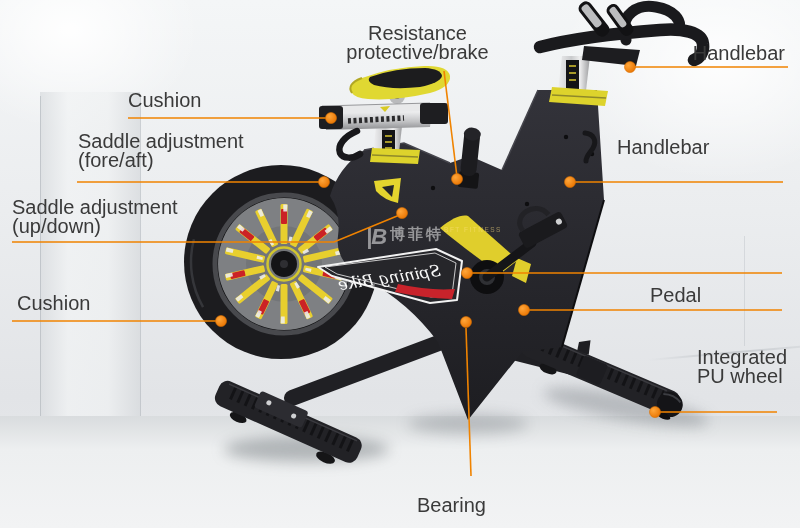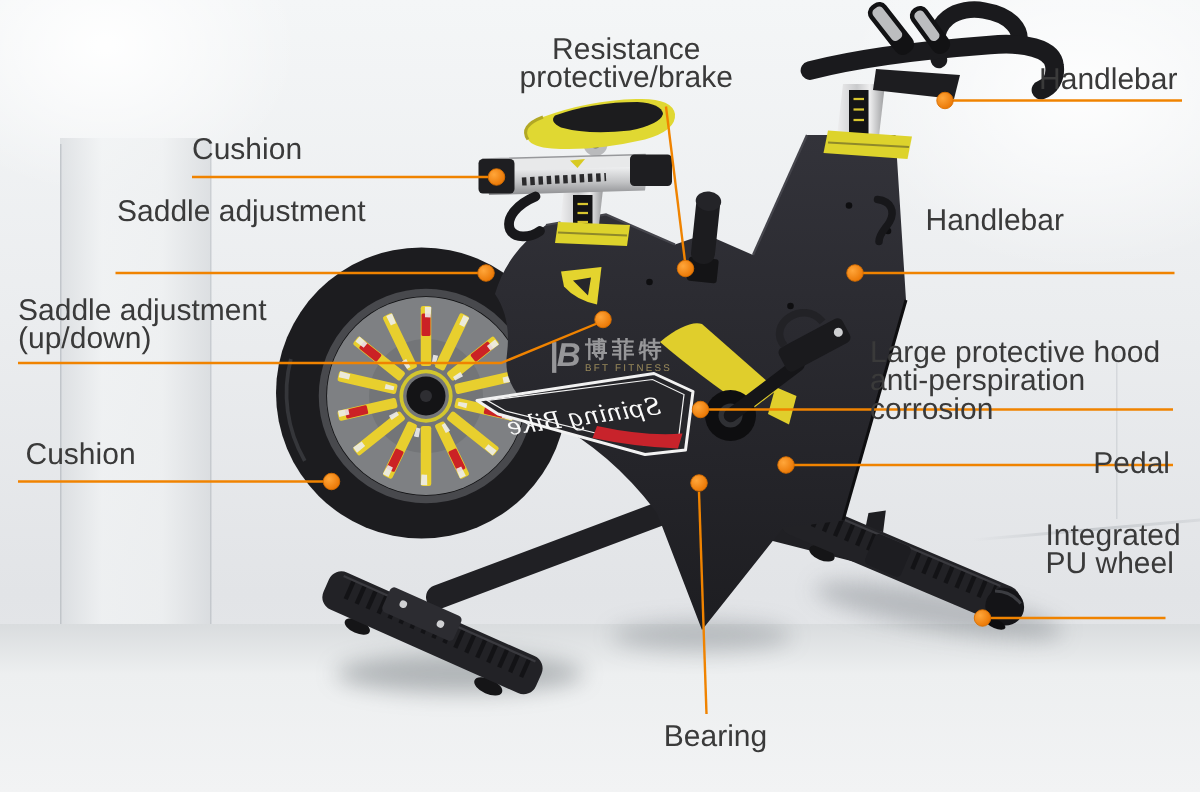--- a/index.html
+++ b/index.html
@@ -24,37 +24,37 @@
   .shadow-front{left:542px;top:394px;width:168px;height:26px;background:rgba(80,86,92,.30);transform:rotate(10deg);}
   .shadow-mid{left:408px;top:414px;width:120px;height:20px;background:rgba(80,86,92,.28);}
   
   .bike-svg{position:absolute;left:0;top:0;z-index:2;}
   .callout-svg{position:absolute;left:0;top:0;z-index:4;pointer-events:none;}
   
   .watermark{position:absolute;left:366px;top:226px;z-index:3;display:flex;align-items:flex-start;gap:4px;
       opacity:.6;pointer-events:none;}
   .wm-logo{font-size:22px;line-height:22px;font-weight:bold;font-style:italic;color:rgba(255,255,255,.85);
       letter-spacing:-1px;}
-  .wm-col{display:flex;flex-direction:column;}
+  .wm-col{display:flex;flex-direction:row;}
   .wm-cn{font-size:15px;line-height:16px;font-weight:bold;letter-spacing:3px;color:rgba(255,255,255,.85);}
   .wm-en{font-size:6.5px;line-height:8px;letter-spacing:1.5px;color:rgba(255,225,130,.85);}
   
   .label{position:absolute;z-index:5;color:#3a3a3a;font-size:20px;line-height:19px;}
   .label span{display:block;}
   .lb-resistance{left:330px;top:24px;width:175px;text-align:center;}
   .lb-handlebar{left:640px;top:44px;width:145px;text-align:right;}
   .lb-cushion{left:128px;top:91px;}
   .lb-foreaft{left:78px;top:132px;}
   .lb-updown{left:12px;top:198px;}
   .lb-flywheel{left:17px;top:294px;}
   .lb-hbadjust{left:617px;top:138px;}
   .lb-hood{left:580px;top:226px;}
-  .lb-pedal{left:650px;top:300px;width:130px;text-align:right;}
+  .lb-pedal{left:650px;top:286px;width:130px;}
   .lb-puwheel{left:697px;top:348px;}
-  .lb-bearing{left:417px;top:482px;width:120px;text-align:center;}
+  .lb-bearing{left:417px;top:496px;width:120px;}
 </style>
 </head>
 <body>
 
 <div class="stage">
 
   <div class="bg-glow-tl"></div>
   <div class="bg-glow-tr"></div>
   <div class="bg-pillar"></div>
   <div class="bg-seam" style="left:40px;top:96px;height:332px;"></div>
@@ -303,35 +303,32 @@
     <span>protective/brake</span>
   </div>
   <div class="label lb-handlebar">
     <span>Handlebar</span>
   </div>
   <div class="label lb-cushion">
     <span>Cushion</span>
   </div>
   <div class="label lb-foreaft">
     <span>Saddle adjustment</span>
+    <span>(fore/aft)</span>
   </div>
   <div class="label lb-updown">
     <span>Saddle adjustment</span>
     <span>(up/down)</span>
   </div>
   <div class="label lb-flywheel">
     <span>Cushion</span>
   </div>
   <div class="label lb-hbadjust">
     <span>Handlebar</span>
   </div>
-  <div class="label lb-hood">
-    <span>Large protective hood</span>
-    <span>anti-perspiration corrosion</span>
-  </div>
   <div class="label lb-pedal">
     <span>Pedal</span>
   </div>
   <div class="label lb-puwheel">
     <span>Integrated</span>
     <span>PU wheel</span>
   </div>
   <div class="label lb-bearing">
     <span>Bearing</span>
   </div>

